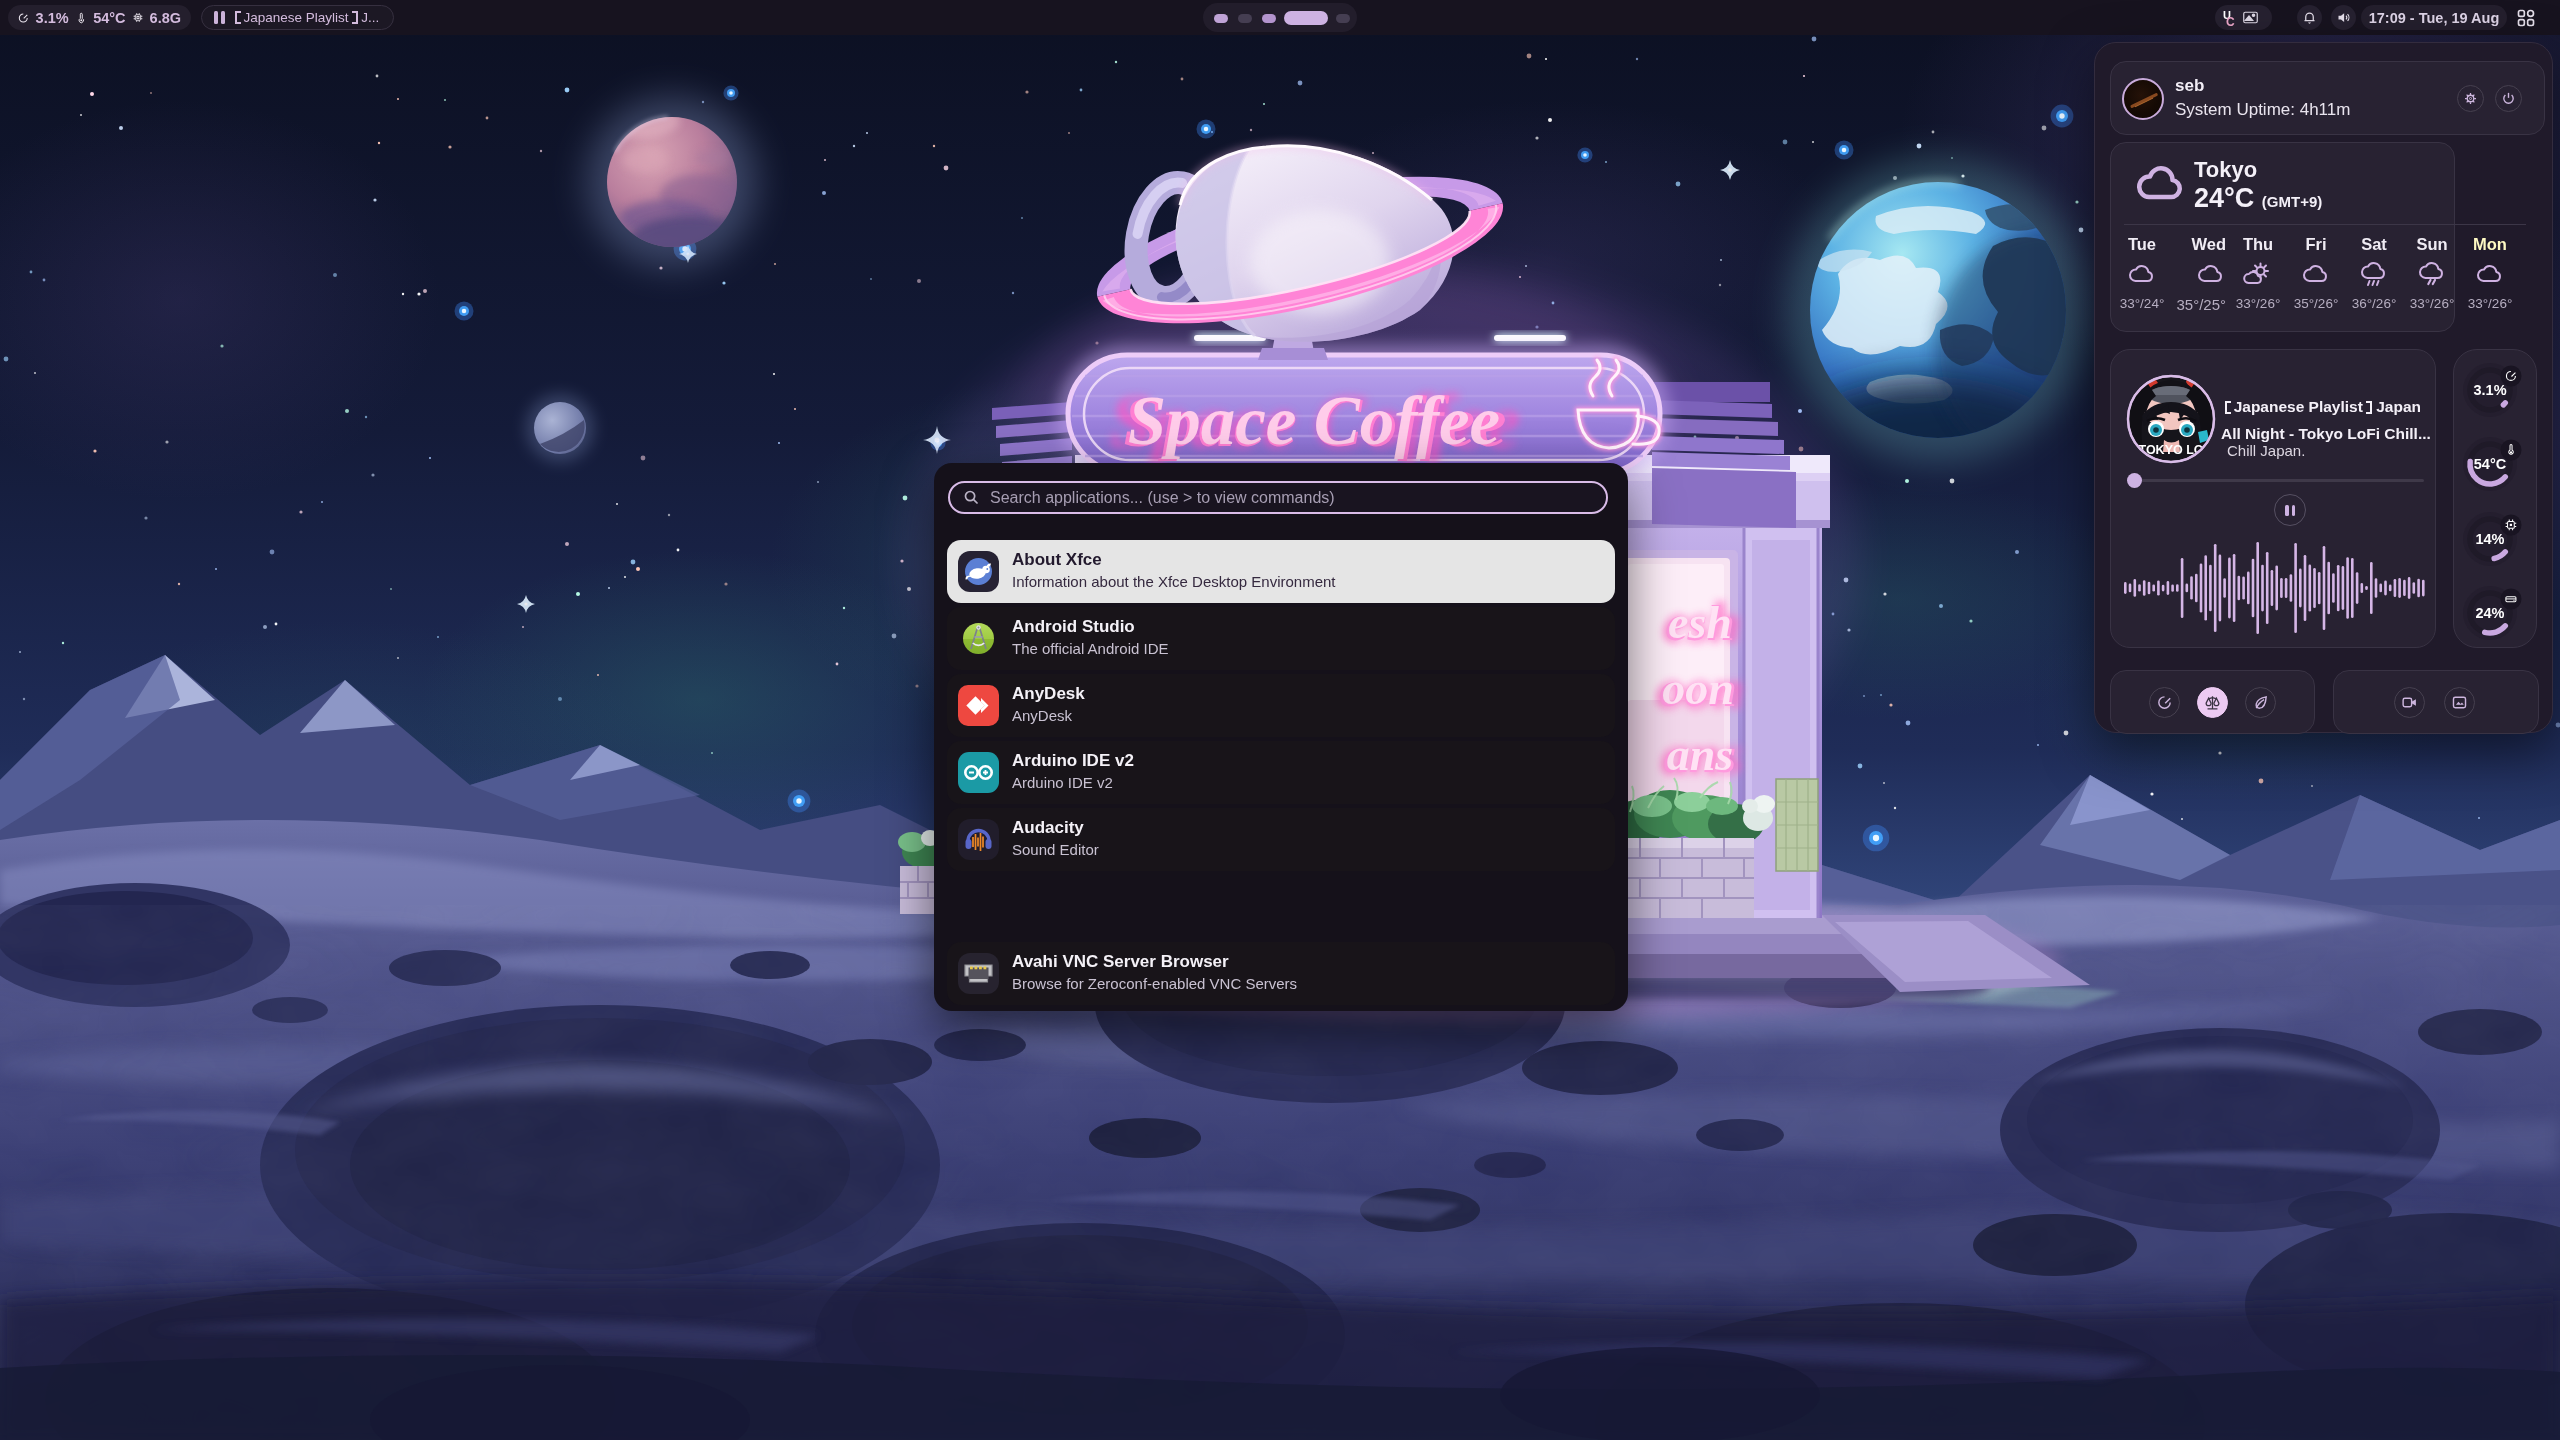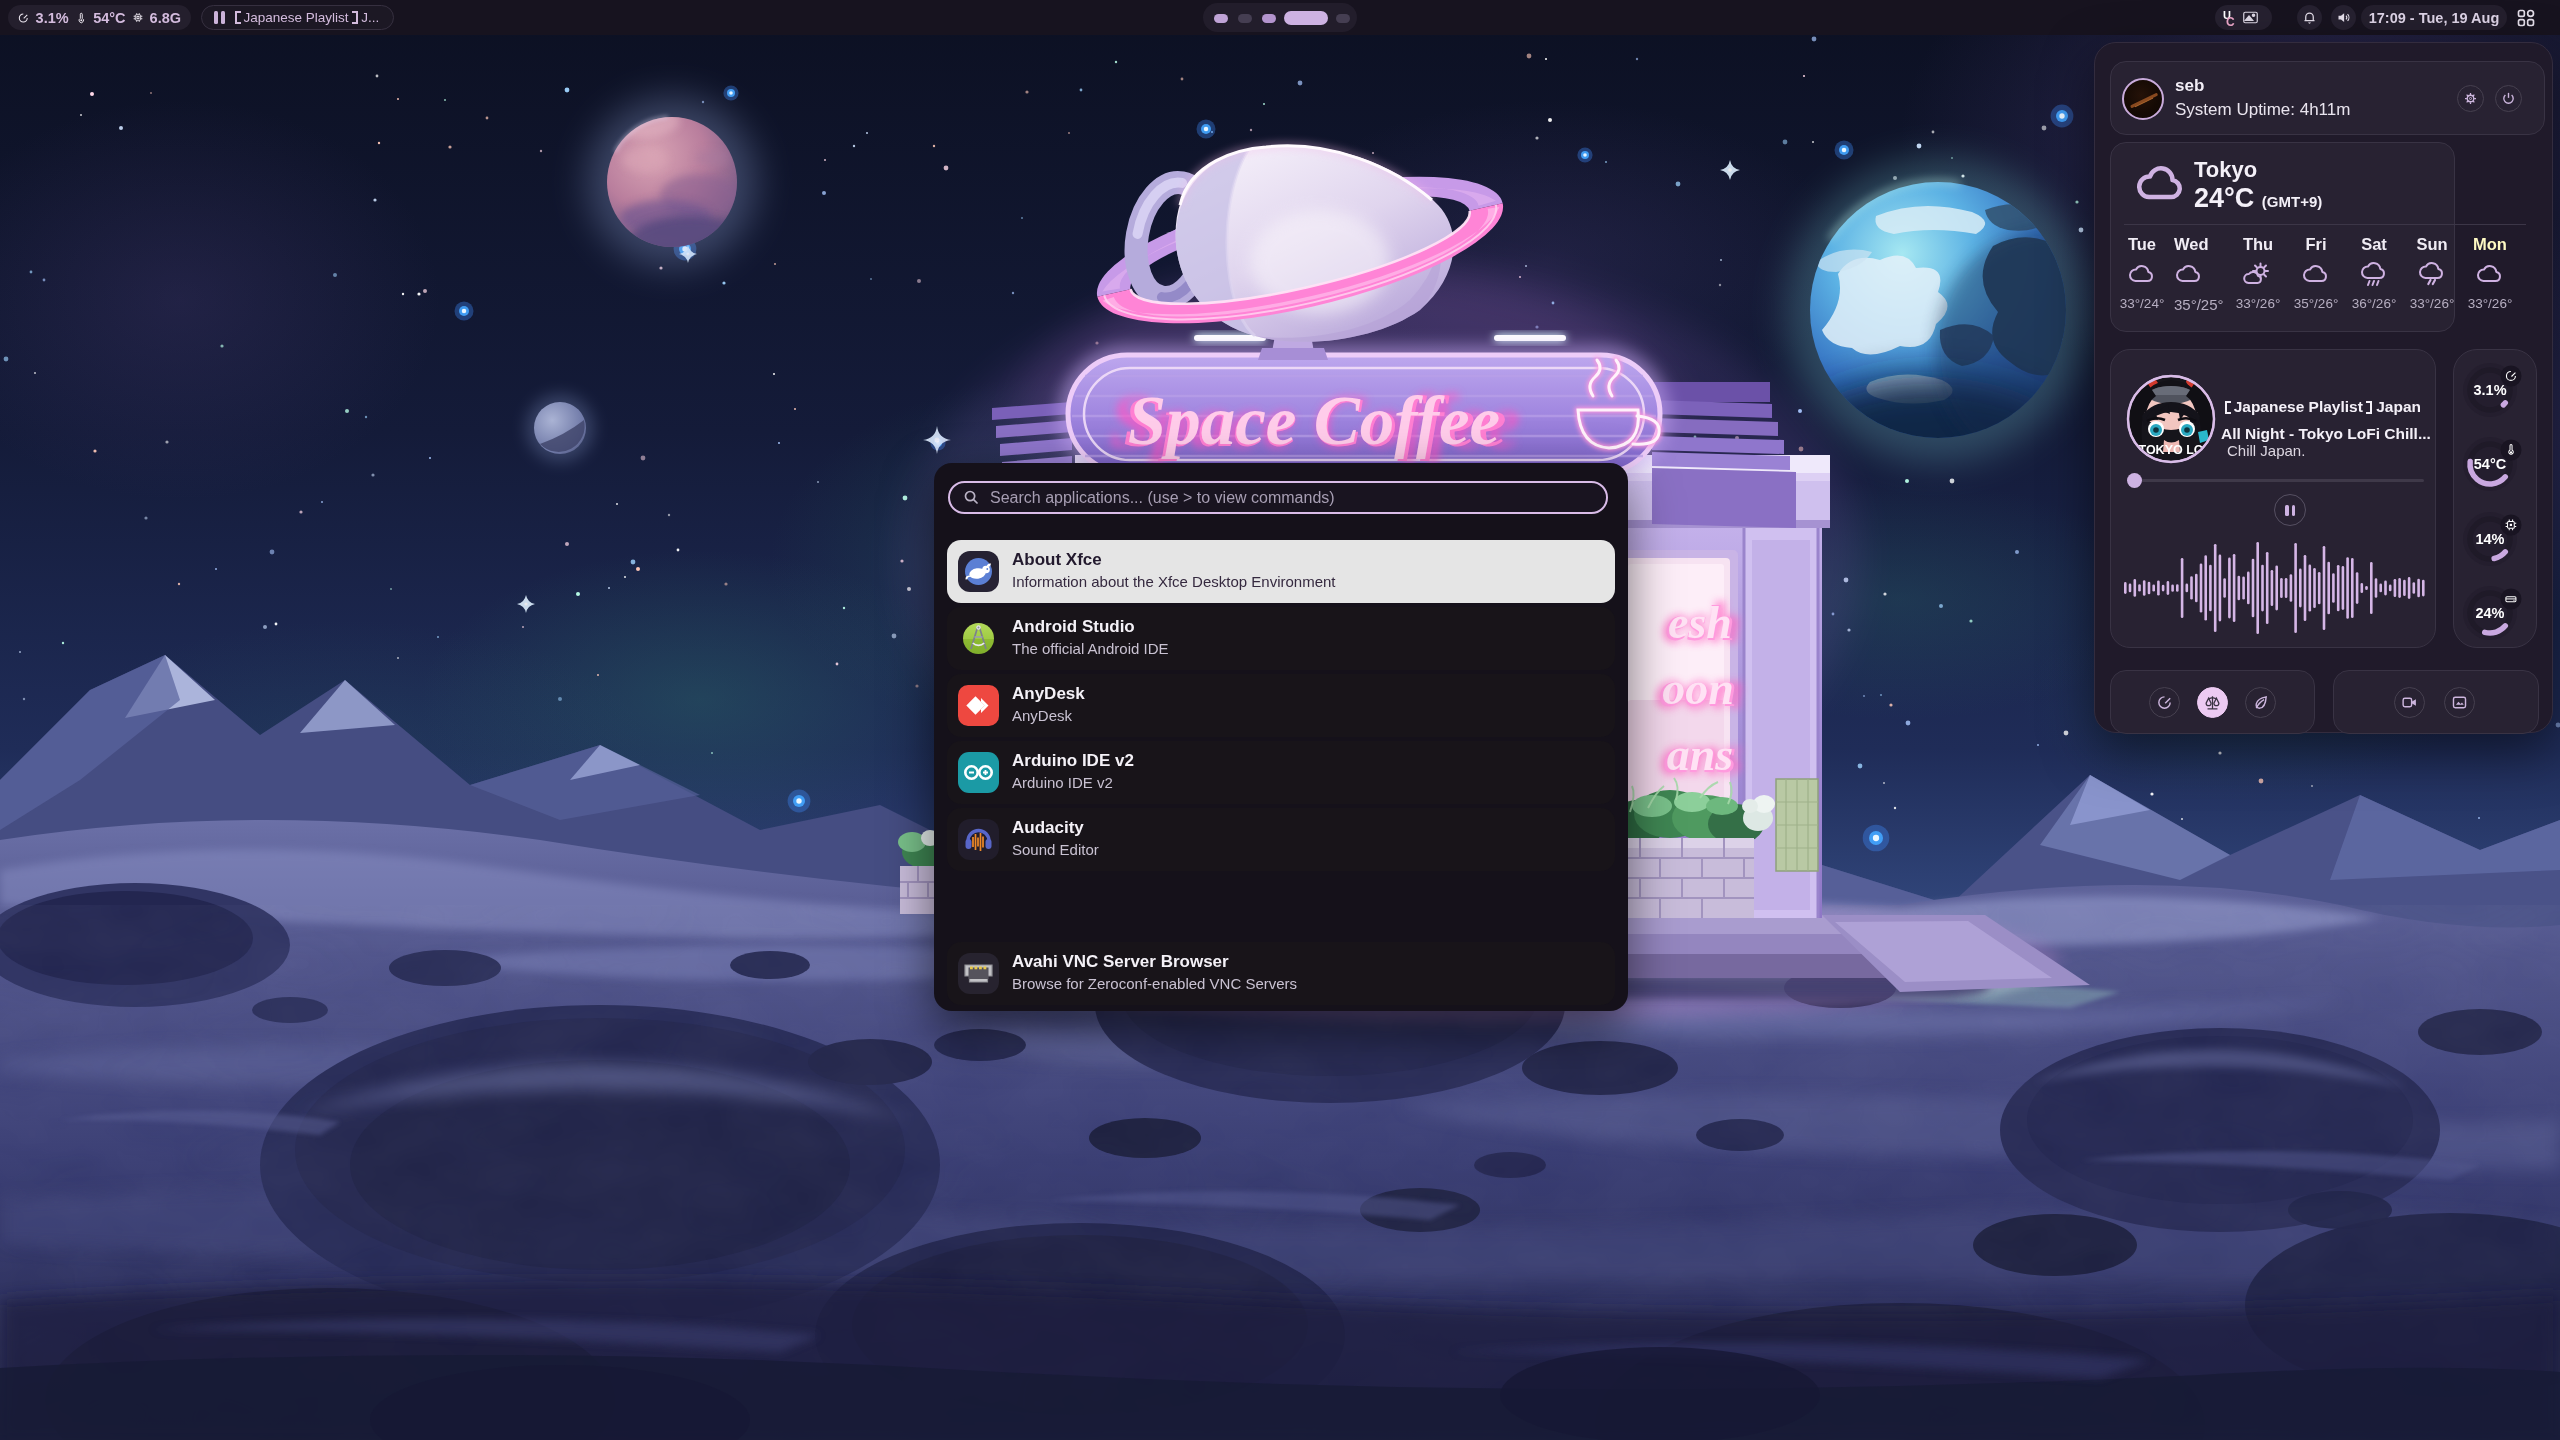--- a/index.html
+++ b/index.html
@@ -951,21 +951,21 @@
     <div style="position:absolute; left:83px; top:14px; font-size:22px; font-weight:bold; color:#f4f0f8;">Tokyo</div>
     <div style="position:absolute; left:83px; top:40px; font-size:27px; font-weight:bold; color:#f4f0f8;">24°C <span style="font-size:15px; font-weight:bold;">(GMT+9)</span></div>
     <div style="position:absolute; left:13px; top:81px; width:402px; height:1px; background:#3c3647;"></div>
     <div style="position:absolute; left:5px; top:92px; width:52px; text-align:center;">
       <div style="font-size:16.5px; font-weight:bold; color:#f0ecf4;">Tue</div>
       <svg style="margin-top:7px;" width="30" height="27" viewBox="0 0 27 27" fill="none" stroke="#cfb2e2" stroke-width="2" stroke-linecap="round" stroke-linejoin="round">
             <path d="M 7 20 h 12 a 4.6 4.6 0 0 0 0.8 -9.1 A 6.6 6.6 0 0 0 7.5 8.5 A 5.4 5.4 0 0 0 7 20 Z"></path>
           </svg>
       <div style="font-size:13.5px; color:#b6aec1; margin-top:4px;">33°/24°</div>
     </div>
-<div style="position:absolute; left:63px; top:92px; width:52px; text-align:left;">
+<div style="position:absolute; left:63px; top:92px; width:52px; text-align:right;">
       <div style="font-size:16.5px; font-weight:bold; color:#f0ecf4;">Wed</div>
       <svg style="margin-top:7px;" width="30" height="27" viewBox="0 0 27 27" fill="none" stroke="#cfb2e2" stroke-width="2" stroke-linecap="round" stroke-linejoin="round">
             <path d="M 7 20 h 12 a 4.6 4.6 0 0 0 0.8 -9.1 A 6.6 6.6 0 0 0 7.5 8.5 A 5.4 5.4 0 0 0 7 20 Z"></path>
           </svg>
       <div style="font-size:15px; color:#b6aec1; margin-top:4px;">35°/25°</div>
     </div>
 <div style="position:absolute; left:121px; top:92px; width:52px; text-align:center;">
       <div style="font-size:16.5px; font-weight:bold; color:#f0ecf4;">Thu</div>
       <svg style="margin-top:7px;" width="30" height="27" viewBox="0 0 27 27" fill="none" stroke="#cfb2e2" stroke-width="2" stroke-linecap="round" stroke-linejoin="round">
             <circle cx="16" cy="10" r="4"></circle>

